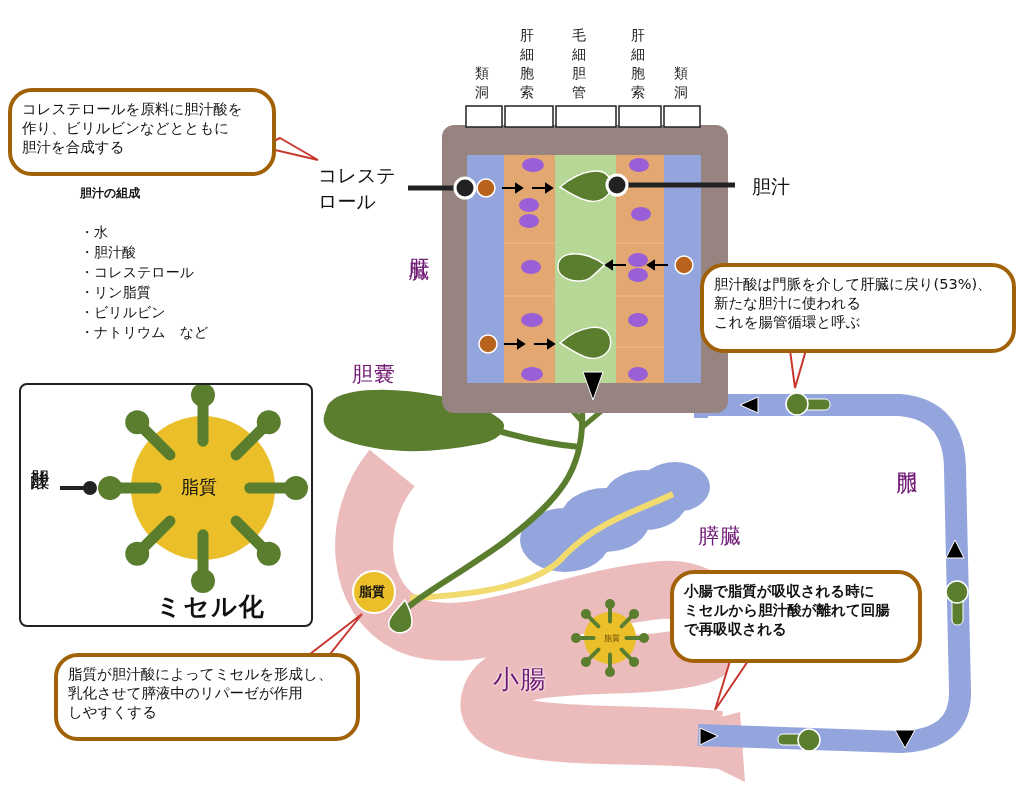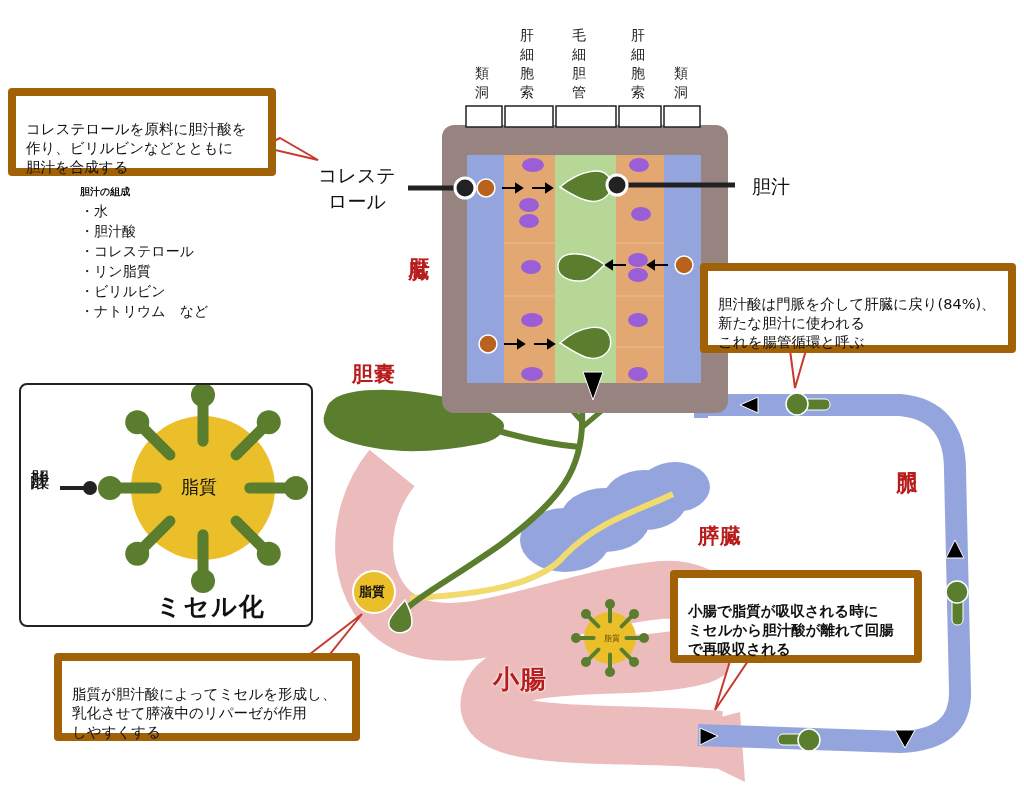--- a/index.html
+++ b/index.html
@@ -1,28 +1,28 @@
 <!DOCTYPE html>
 <html><head>
 <meta charset="utf-8">
 <style>
   html, body { margin:0; padding:0; background:#ffffff; }
   body { width:1024px; height:788px; position:relative; overflow:hidden;
          font-family:"DejaVu Sans", sans-serif; color:#111; }
   svg#diagram { position:absolute; left:0; top:0; }
   .abs { position:absolute; }
-  .callout { position:absolute; background:#fff; border:8px solid #a16207; border-radius:4px;
-             box-sizing:border-box; font-size:14.5px; line-height:19px; padding:24px 10px; white-space:pre-line; color:#111; }
-  .bold-label { position:absolute; font-weight:bold; font-size:21px; color:#b91c1c;
+  .callout { position:absolute; background:#fff; border:4px solid #a16207; border-radius:24px;
+             box-sizing:border-box; font-size:14.5px; line-height:19px; padding:8px 10px; white-space:pre-line; color:#111; }
+  .bold-label { position:absolute; font-weight:normal; font-size:21px; color:#701a75;
                 text-shadow: 0 0 2px #fff, 0 0 3px #fff; letter-spacing:1px; }
   .vertical { writing-mode:vertical-rl; text-orientation:upright; }
   .plain-label { position:absolute; font-size:19px; color:#111; }
   .col-label { position:absolute; font-size:14px; line-height:19px; text-align:center; width:20px;
                white-space:pre-line; color:#222; }
-  .comp-title { font-weight:bold; font-size:10px; margin-bottom:2px; }
+  .comp-title { font-weight:bold; font-size:12px; margin-bottom:20px; }
   .comp-item { font-size:14px; line-height:20px; }
   .micelle-box { position:absolute; left:19px; top:383px; width:294px; height:244px; border:2px solid #222;
                  border-radius:8px; box-sizing:border-box; }
 </style>
 </head>
 <body>
 
 <svg id="diagram" width="1024" height="788" viewBox="0 0 1024 788">
 
   <g fill="none" stroke="#ecbcbd" stroke-linecap="butt" stroke-linejoin="round">
@@ -193,21 +193,21 @@
       <circle cx="137.23906934965106" cy="422.2390693496511" r="12" fill="#5a7d2e"></circle>
     </g>
 
   <line x1="60" y1="488" x2="88" y2="488" stroke="#222" stroke-width="4"></line>
   <circle cx="90" cy="488" r="7" fill="#222"></circle>
 </svg>
 
 <div class="callout" style="left:8px;top:88px;width:268px;height:88px;">コレステロールを原料に胆汁酸を
 作り、ビリルビンなどとともに
 胆汁を合成する</div>
-<div class="callout" style="left:700px;top:263px;width:316px;height:90px;">胆汁酸は門脈を介して肝臓に戻り(84%)、
+<div class="callout" style="left:700px;top:263px;width:316px;height:90px;">胆汁酸は門脈を介して肝臓に戻り(53%)、
 新たな胆汁に使われる
 これを腸管循環と呼ぶ</div>
 <div class="callout" style="left:670px;top:570px;width:252px;height:93px;font-weight:bold;">小腸で脂質が吸収される時に
 ミセルから胆汁酸が離れて回腸
 で再吸収される</div>
 <div class="callout" style="left:54px;top:653px;width:306px;height:88px;">脂質が胆汁酸によってミセルを形成し、
 乳化させて膵液中のリパーゼが作用
 しやすくする</div>
 
 <div class="abs" style="left:80px;top:185px;">
@@ -232,21 +232,21 @@
 細
 胆
 管</div>
 <div class="col-label" style="left:628px;top:26px;">肝
 細
 胞
 索</div>
 <div class="col-label" style="left:671px;top:64px;">類
 洞</div>
 
-<div class="plain-label" style="left:318px;top:162px;line-height:26px;text-align:center;white-space:pre-line;">コレステ
+<div class="plain-label" style="left:318px;top:162px;line-height:26px;white-space:pre-line;">コレステ
 ロール</div>
 <div class="plain-label" style="left:752px;top:174px;">胆汁</div>
 
 <div class="bold-label vertical" style="left:405px;top:242px;">肝臓</div>
 <div class="bold-label" style="left:352px;top:360px;">胆嚢</div>
 <div class="bold-label" style="left:698px;top:522px;">膵臓</div>
 <div class="bold-label vertical" style="left:893px;top:455px;">門脈</div>
 <div class="bold-label" style="left:493px;top:662px;font-size:26px;">小腸</div>
 
 <div class="abs" style="left:359px;top:583px;font-size:13px;font-weight:bold;">脂質</div>

